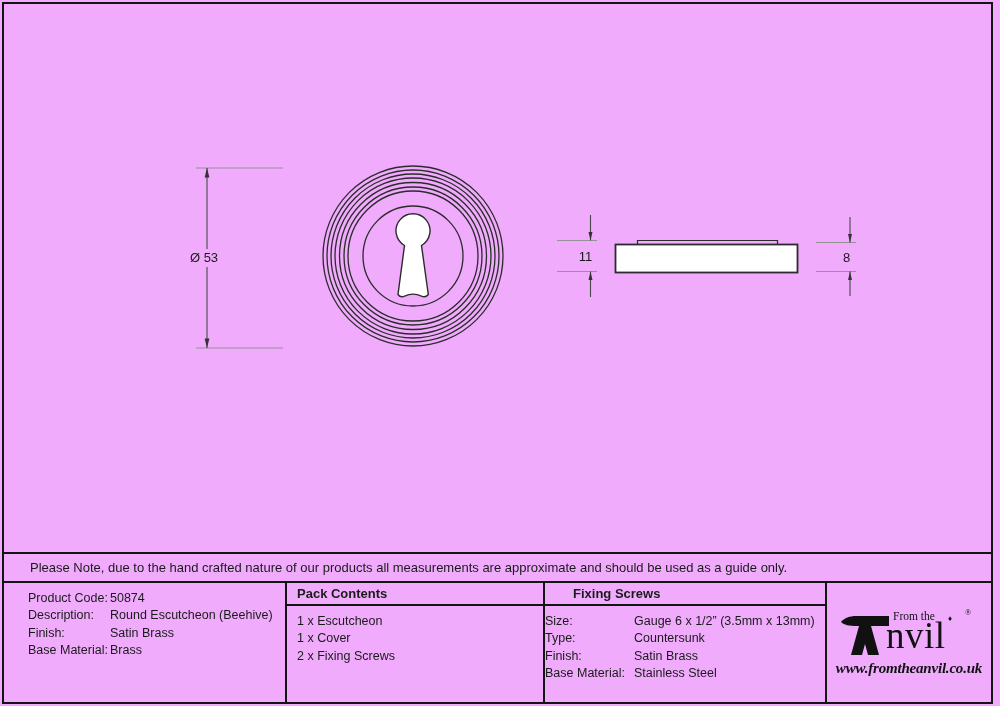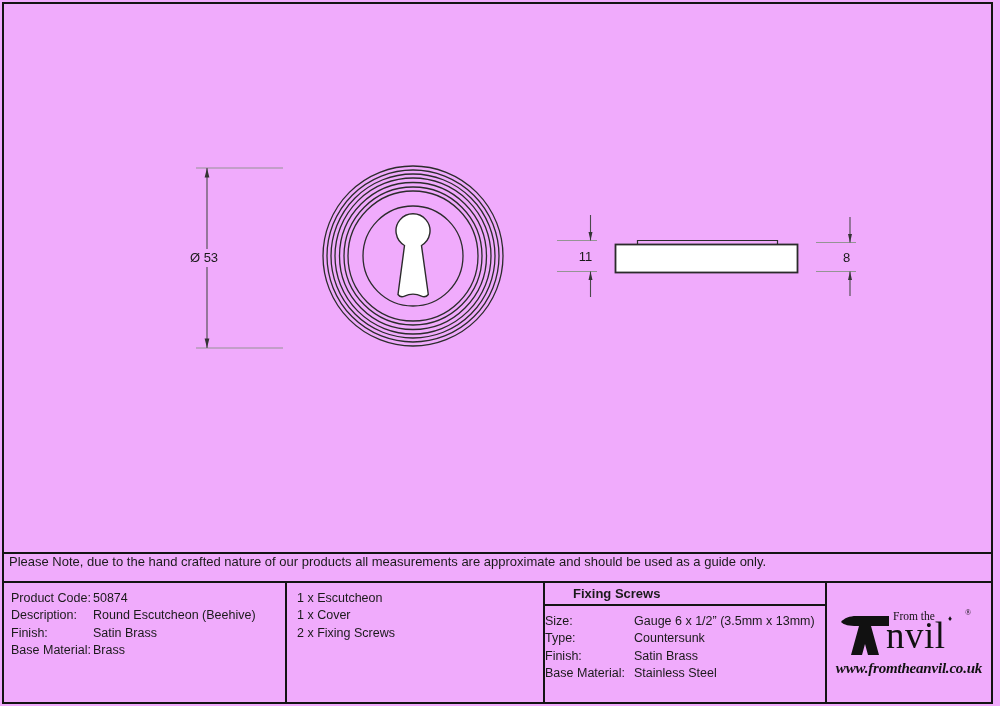--- a/index.html
+++ b/index.html
@@ -2,35 +2,35 @@
 <html><head>
 <meta charset="utf-8">
 <style>
   html,body{margin:0;padding:0;background:#fff;}
   .page{position:relative;width:1000px;height:706px;background:#f0abfc;
         font-family:"Liberation Sans","DejaVu Sans",sans-serif;color:#1a1a1a;}
   .sheet{position:absolute;left:2px;top:2px;width:987px;height:698px;
          border:2px solid #141414;display:flex;flex-direction:column;}
   .drawing-area{width:987px;height:548px;flex:0 0 auto;}
   .note-band{flex:0 0 auto;height:27px;border-top:2px solid #141414;border-bottom:2px solid #141414;
-             display:flex;align-items:flex-start;padding-left:5px;font-size:13px;}
+             display:flex;align-items:center;padding-left:26px;font-size:13px;}
   .info-table{flex:1 1 auto;display:flex;flex-direction:row;min-height:0;}
   .col{box-sizing:border-box;display:flex;flex-direction:column;}
   .col-product{width:281px;}
   .col-pack{width:258px;border-left:2px solid #141414;}
   .col-fixing{width:282px;border-left:2px solid #141414;}
   .col-logo{width:166px;border-left:2px solid #141414;display:flex;align-items:center;justify-content:center;}
   .col-header{flex:0 0 auto;height:18px;padding:3px 0 0 0;border-bottom:2px solid #141414;
               font-size:13px;font-weight:600;}
   .col-product .col-header{padding-left:14px;}
   .col-pack .col-header{padding-left:10px;}
   .col-fixing .col-header{padding-left:28px;}
   .col-body{flex:1 1 auto;padding-top:7px;font-size:12.5px;}
   .kv-row{display:flex;line-height:17.4px;}
-  .col-product .kv-row{padding-left:7px;}
+  .col-product .kv-row{padding-left:24px;}
   .col-product .kv-label{width:82px;flex:0 0 auto;}
   .col-fixing .kv-row{}
   .col-fixing .kv-label{width:89px;flex:0 0 auto;}
   .pack-item{line-height:17.4px;padding-left:10px;}
   
   .logo{width:136px;display:flex;flex-direction:column;align-items:center;}
   .logo-main{position:relative;width:136px;height:50px;}
   .anvil-glyph{position:absolute;left:0;top:5px;}
   .logo-from-the{position:absolute;left:52px;top:1px;font-family:"Liberation Serif","DejaVu Serif",serif;
                  font-size:11.5px;color:#111;}
@@ -122,20 +122,21 @@
             <span class="kv-value">Satin Brass</span>
           </div>
           <div class="kv-row">
             <span class="kv-label">Base Material:</span>
             <span class="kv-value">Brass</span>
           </div>
         </div>
       </div>
 
       <div class="col col-pack">
+        <div class="col-header">Pack Contents</div>
         <div class="col-body">
           <div class="pack-item">1 x Escutcheon</div>
           <div class="pack-item">1 x Cover</div>
           <div class="pack-item">2 x Fixing Screws</div>
         </div>
       </div>
 
       <div class="col col-fixing">
         <div class="col-header">Fixing Screws</div>
         <div class="col-body">

